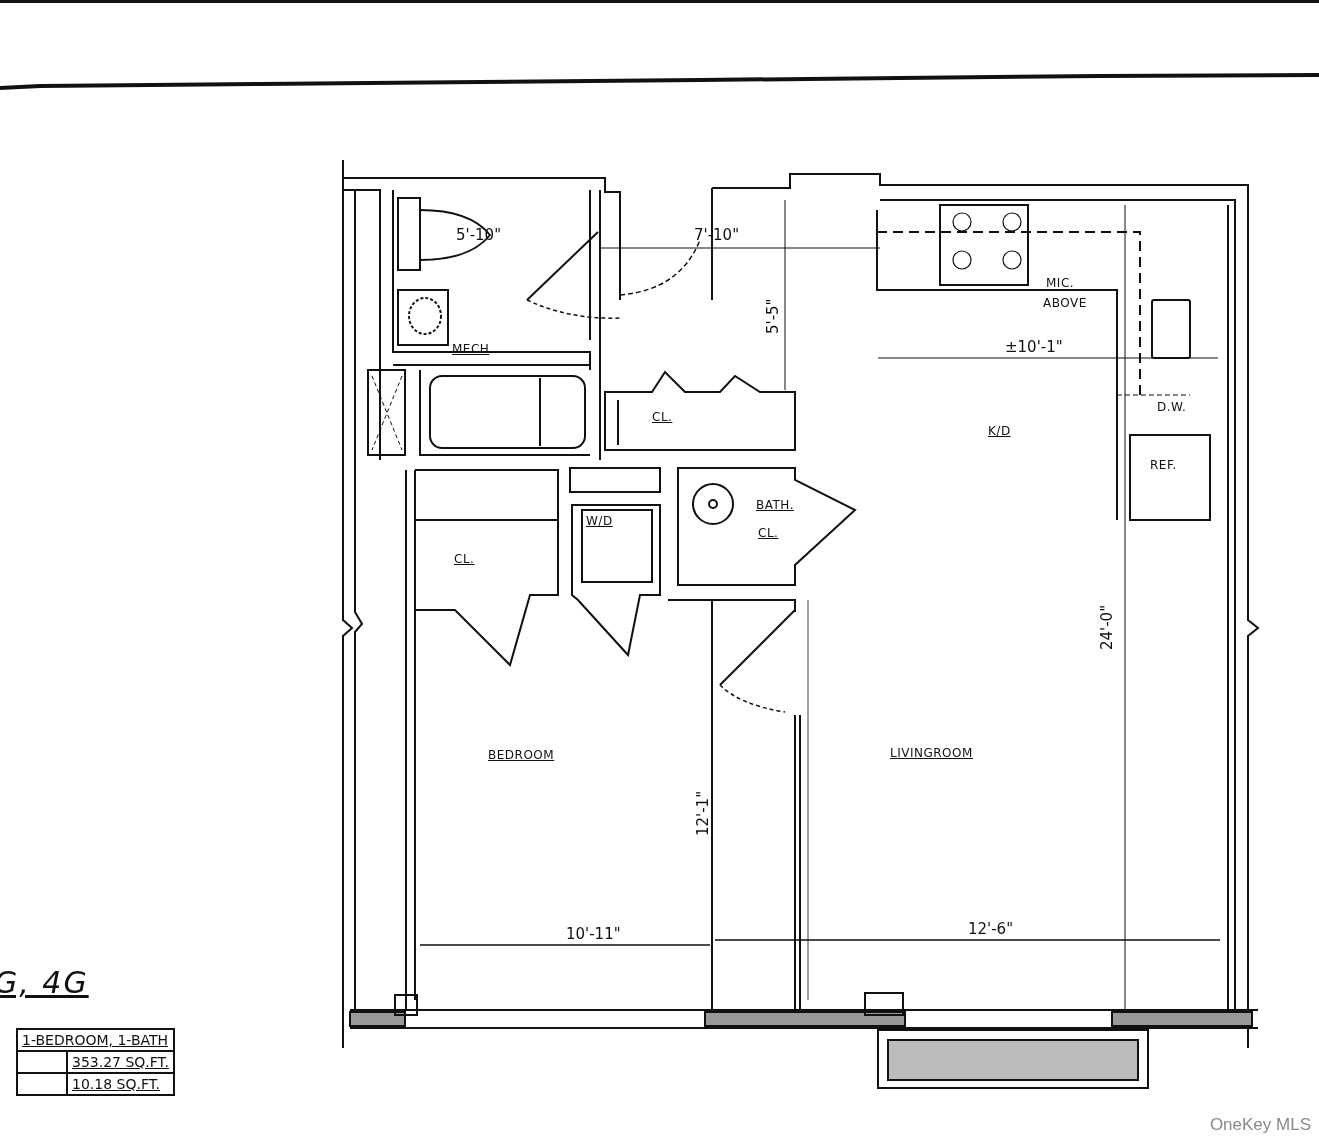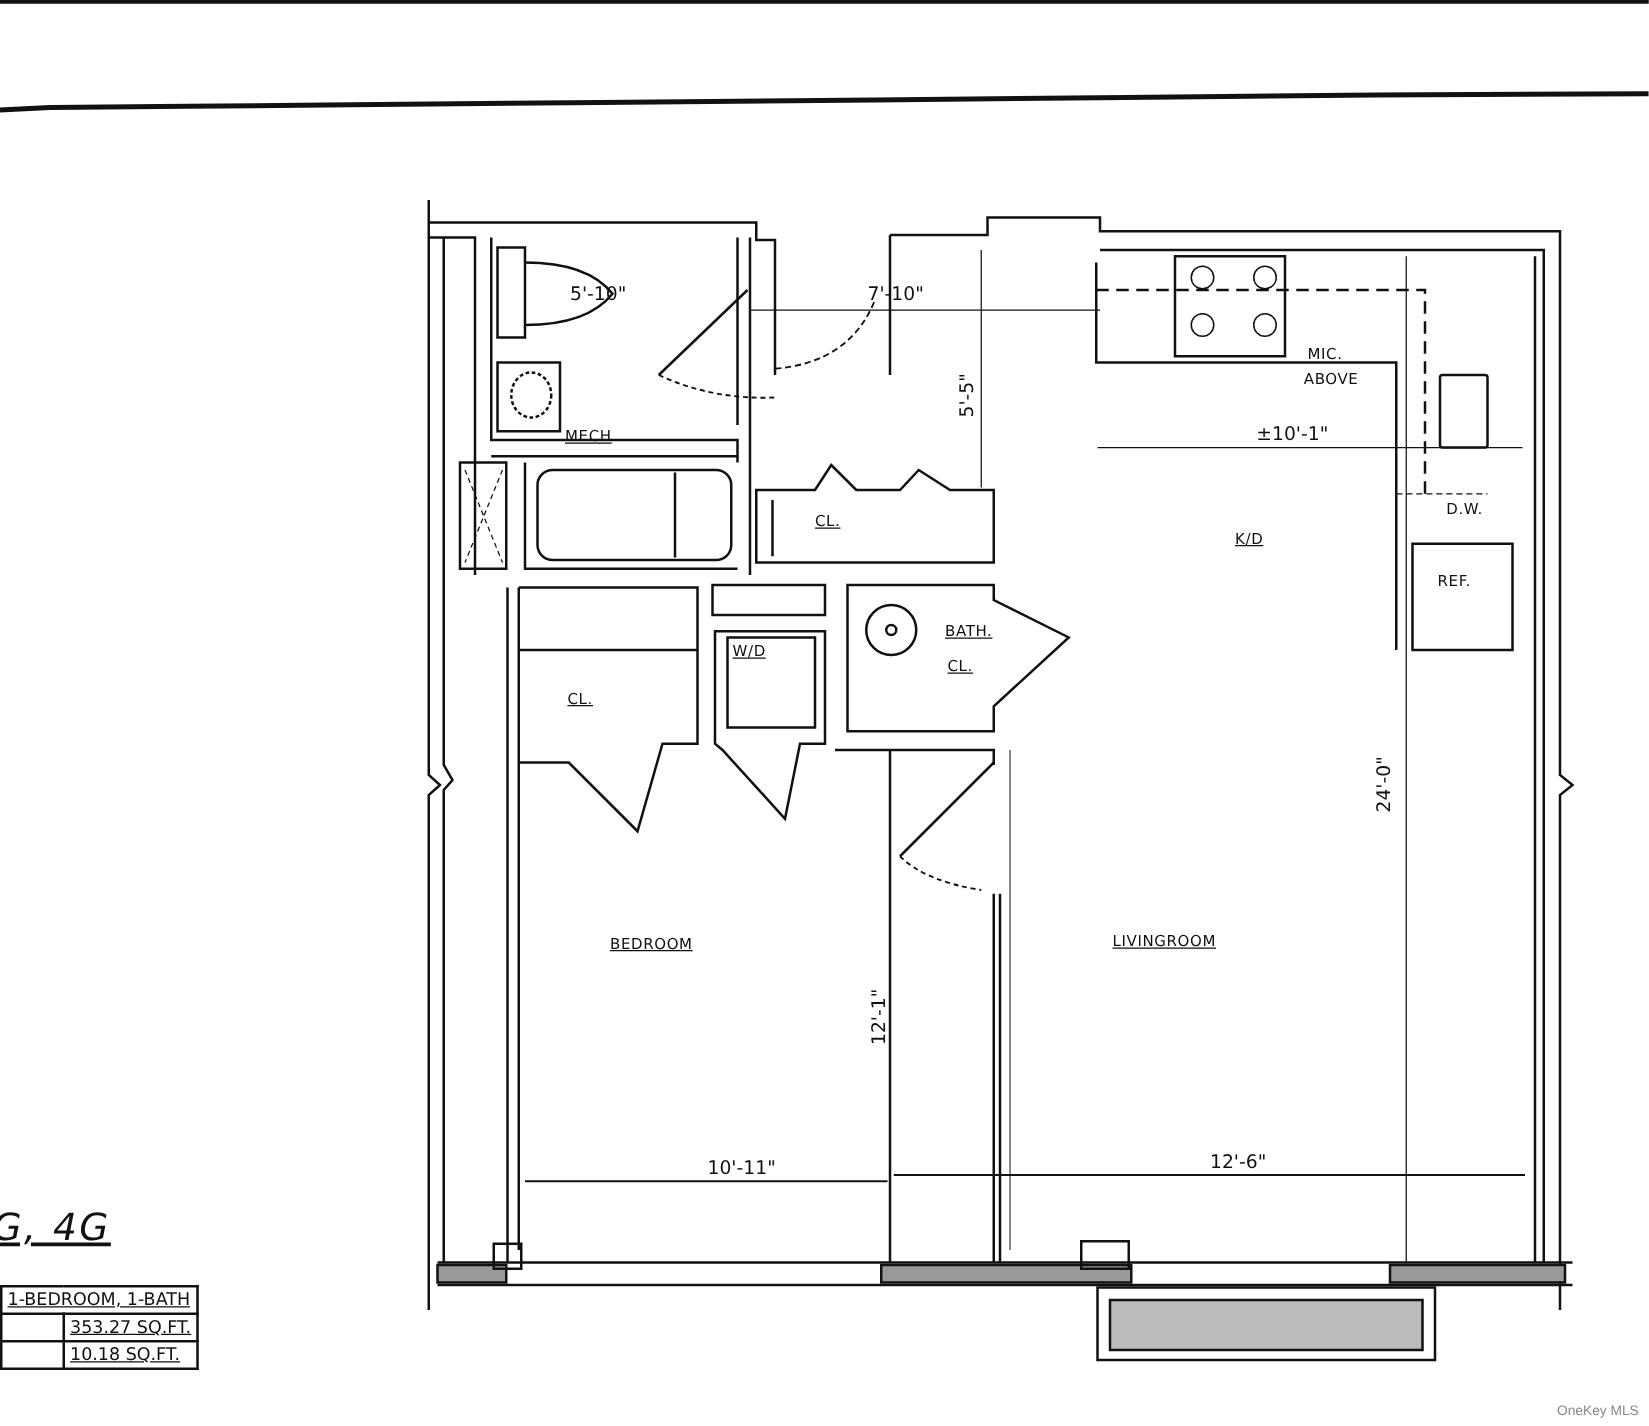--- a/index.html
+++ b/index.html
@@ -8,25 +8,25 @@
   .top-bar { position: absolute; left: 0; top: 0; width: 1319px; height: 3px; background: #111; }
   svg.plan { position: absolute; left: 0; top: 0; }
   .lbl { position: absolute; font-family: "DejaVu Sans", sans-serif; color: #111;
          font-size: 12px; letter-spacing: 0.5px; white-space: nowrap; }
   .u { text-decoration: underline; }
   .dim { position: absolute; font-family: "DejaVu Sans", sans-serif; color: #111;
          font-size: 15px; white-space: nowrap; }
   .vert { transform-origin: left top; transform: rotate(-90deg); }
   .unit-title { position: absolute; left: -6px; top: 965px; font-family: "DejaVu Sans", sans-serif;
                 font-size: 30px; font-style: italic; color: #111; text-decoration: underline; letter-spacing: 2px; }
-  .legend { position: absolute; left: 0; top: 1028px; border-collapse: collapse; }
+  .legend { position: absolute; left: 16px; top: 1028px; border-collapse: collapse; }
   .legend td { border: 2px solid #111; font-family: "DejaVu Sans", sans-serif; font-size: 14px;
                padding: 0 4px; height: 20px; color: #111; text-decoration: underline; }
   .watermark { position: absolute; right: 8px; bottom: 6px; font-family: "Liberation Sans", sans-serif;
-               font-size: 11px; color: #8a8a8a; }
+               font-size: 17px; color: #8a8a8a; }
 </style>
 </head>
 <body>
 
 <div class="top-bar"></div>
 
 <svg class="plan" width="1319" height="1141" viewBox="0 0 1319 1141">
   <g fill="none" stroke="#111" stroke-width="2">
 
     <path d="M0 88 L40 86 L150 85 L260 84 L480 82 L700 80 L900 78 L1100 76 L1319 75" stroke-width="4"></path>

